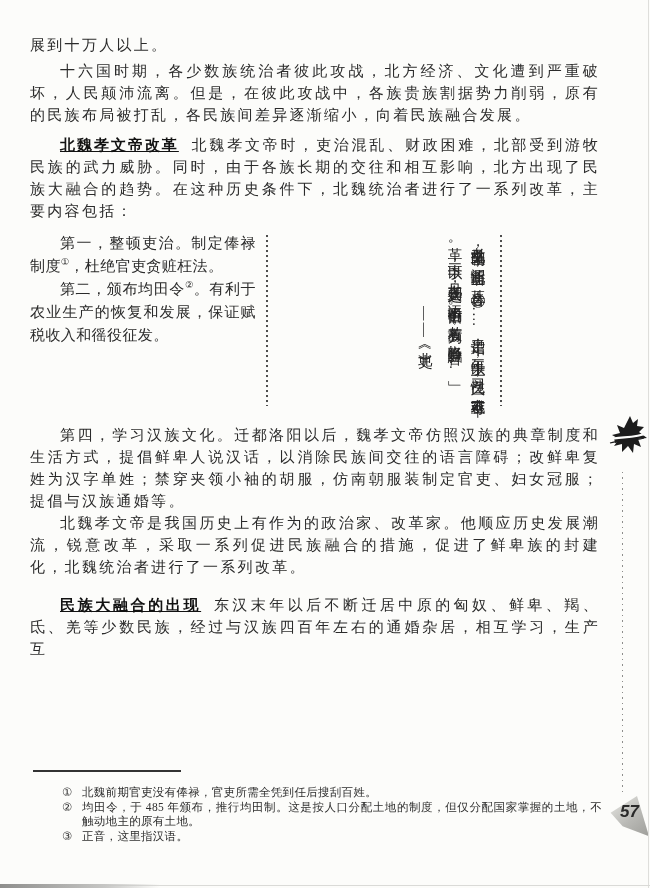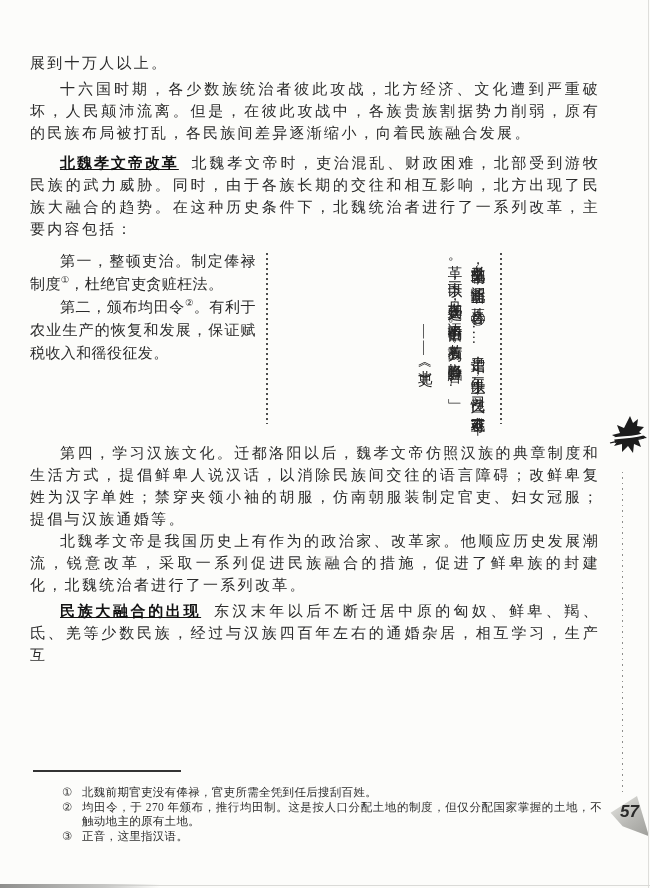--- a/index.html
+++ b/index.html
@@ -2,28 +2,28 @@
 <html><head>
 <meta charset="utf-8">
 <style>
   html,body { margin:0; padding:0; background:#e9e9e7; }
   .page {
     position:relative; width:650px; height:888px; overflow:hidden;
     background:#fcfcfa;
     font-family:"Liberation Serif","DejaVu Serif",serif;
     color:#2b2b2b;
   }
-  .text-block { position:absolute; left:30px; top:52px; width:570px; }
+  .text-block { position:absolute; left:30px; top:34px; width:570px; }
   p { margin:0; }
   .cont { font-size:15px; line-height:22px; letter-spacing:2.3px; }
   .para {
     font-size:15px; line-height:22px; letter-spacing:2.3px;
     text-align:justify; text-indent:2em;
   }
-  .mt14 { margin-top:4px; } .mt8 { margin-top:8px; } .mt4 { margin-top:4px; } .mt2 { margin-top:18px; }
+  .mt14 { margin-top:4px; } .mt8 { margin-top:8px; } .mt4 { margin-top:16px; } .mt2 { margin-top:18px; }
   .runin b { font-weight:bold; color:#121212; margin-right:0.85em; letter-spacing:1.5px;text-decoration:underline; }
   sup.fnref { font-size:9.5px; vertical-align:super; letter-spacing:0; line-height:0; }
 
   .two-col { display:flex; margin-top:10px; }
   .col-left { width:226px; flex:none; }
   .col-left .item {
     font-size:15px; line-height:23px; letter-spacing:0.4px;
     text-align:justify; text-indent:2em;
   }
   .quote-box { flex:none; display:flex; width:240px; height:172px; margin-left:8px; margin-top:2px; }
@@ -105,21 +105,21 @@
 
   <div class="footnote-rule"></div>
 
   <div class="footnotes">
     <div class="fn">
       <span class="fn-marker">①</span>
       <span class="fn-text">北魏前期官吏没有俸禄，官吏所需全凭到任后搜刮百姓。</span>
     </div>
     <div class="fn">
       <span class="fn-marker">②</span>
-      <span class="fn-text">均田令，于 270 年颁布，推行均田制。这是按人口分配土地的制度，但仅分配国家掌握的土地，不触动地主的原有土地。</span>
+      <span class="fn-text">均田令，于 485 年颁布，推行均田制。这是按人口分配土地的制度，但仅分配国家掌握的土地，不触动地主的原有土地。</span>
     </div>
     <div class="fn">
       <span class="fn-marker">③</span>
       <span class="fn-text">正音，这里指汉语。</span>
     </div>
   </div>
 
   <svg class="ornament" viewBox="0 0 42 58" xmlns="http://www.w3.org/2000/svg">
     <path fill="#1c1c1c" d="M24 4 l3 7 5-4 -1 7 7 1 -5 5 8 6 -9 1 3 8 -7-3 -1 9 -5-7 -6 6 0-8 -8 2 5-7 -7-4 8-2 -3-8 7 3 z"></path>
     <path fill="#1c1c1c" d="M8 26 l4-3 3 3 -2 4 -4 1 z"></path>

